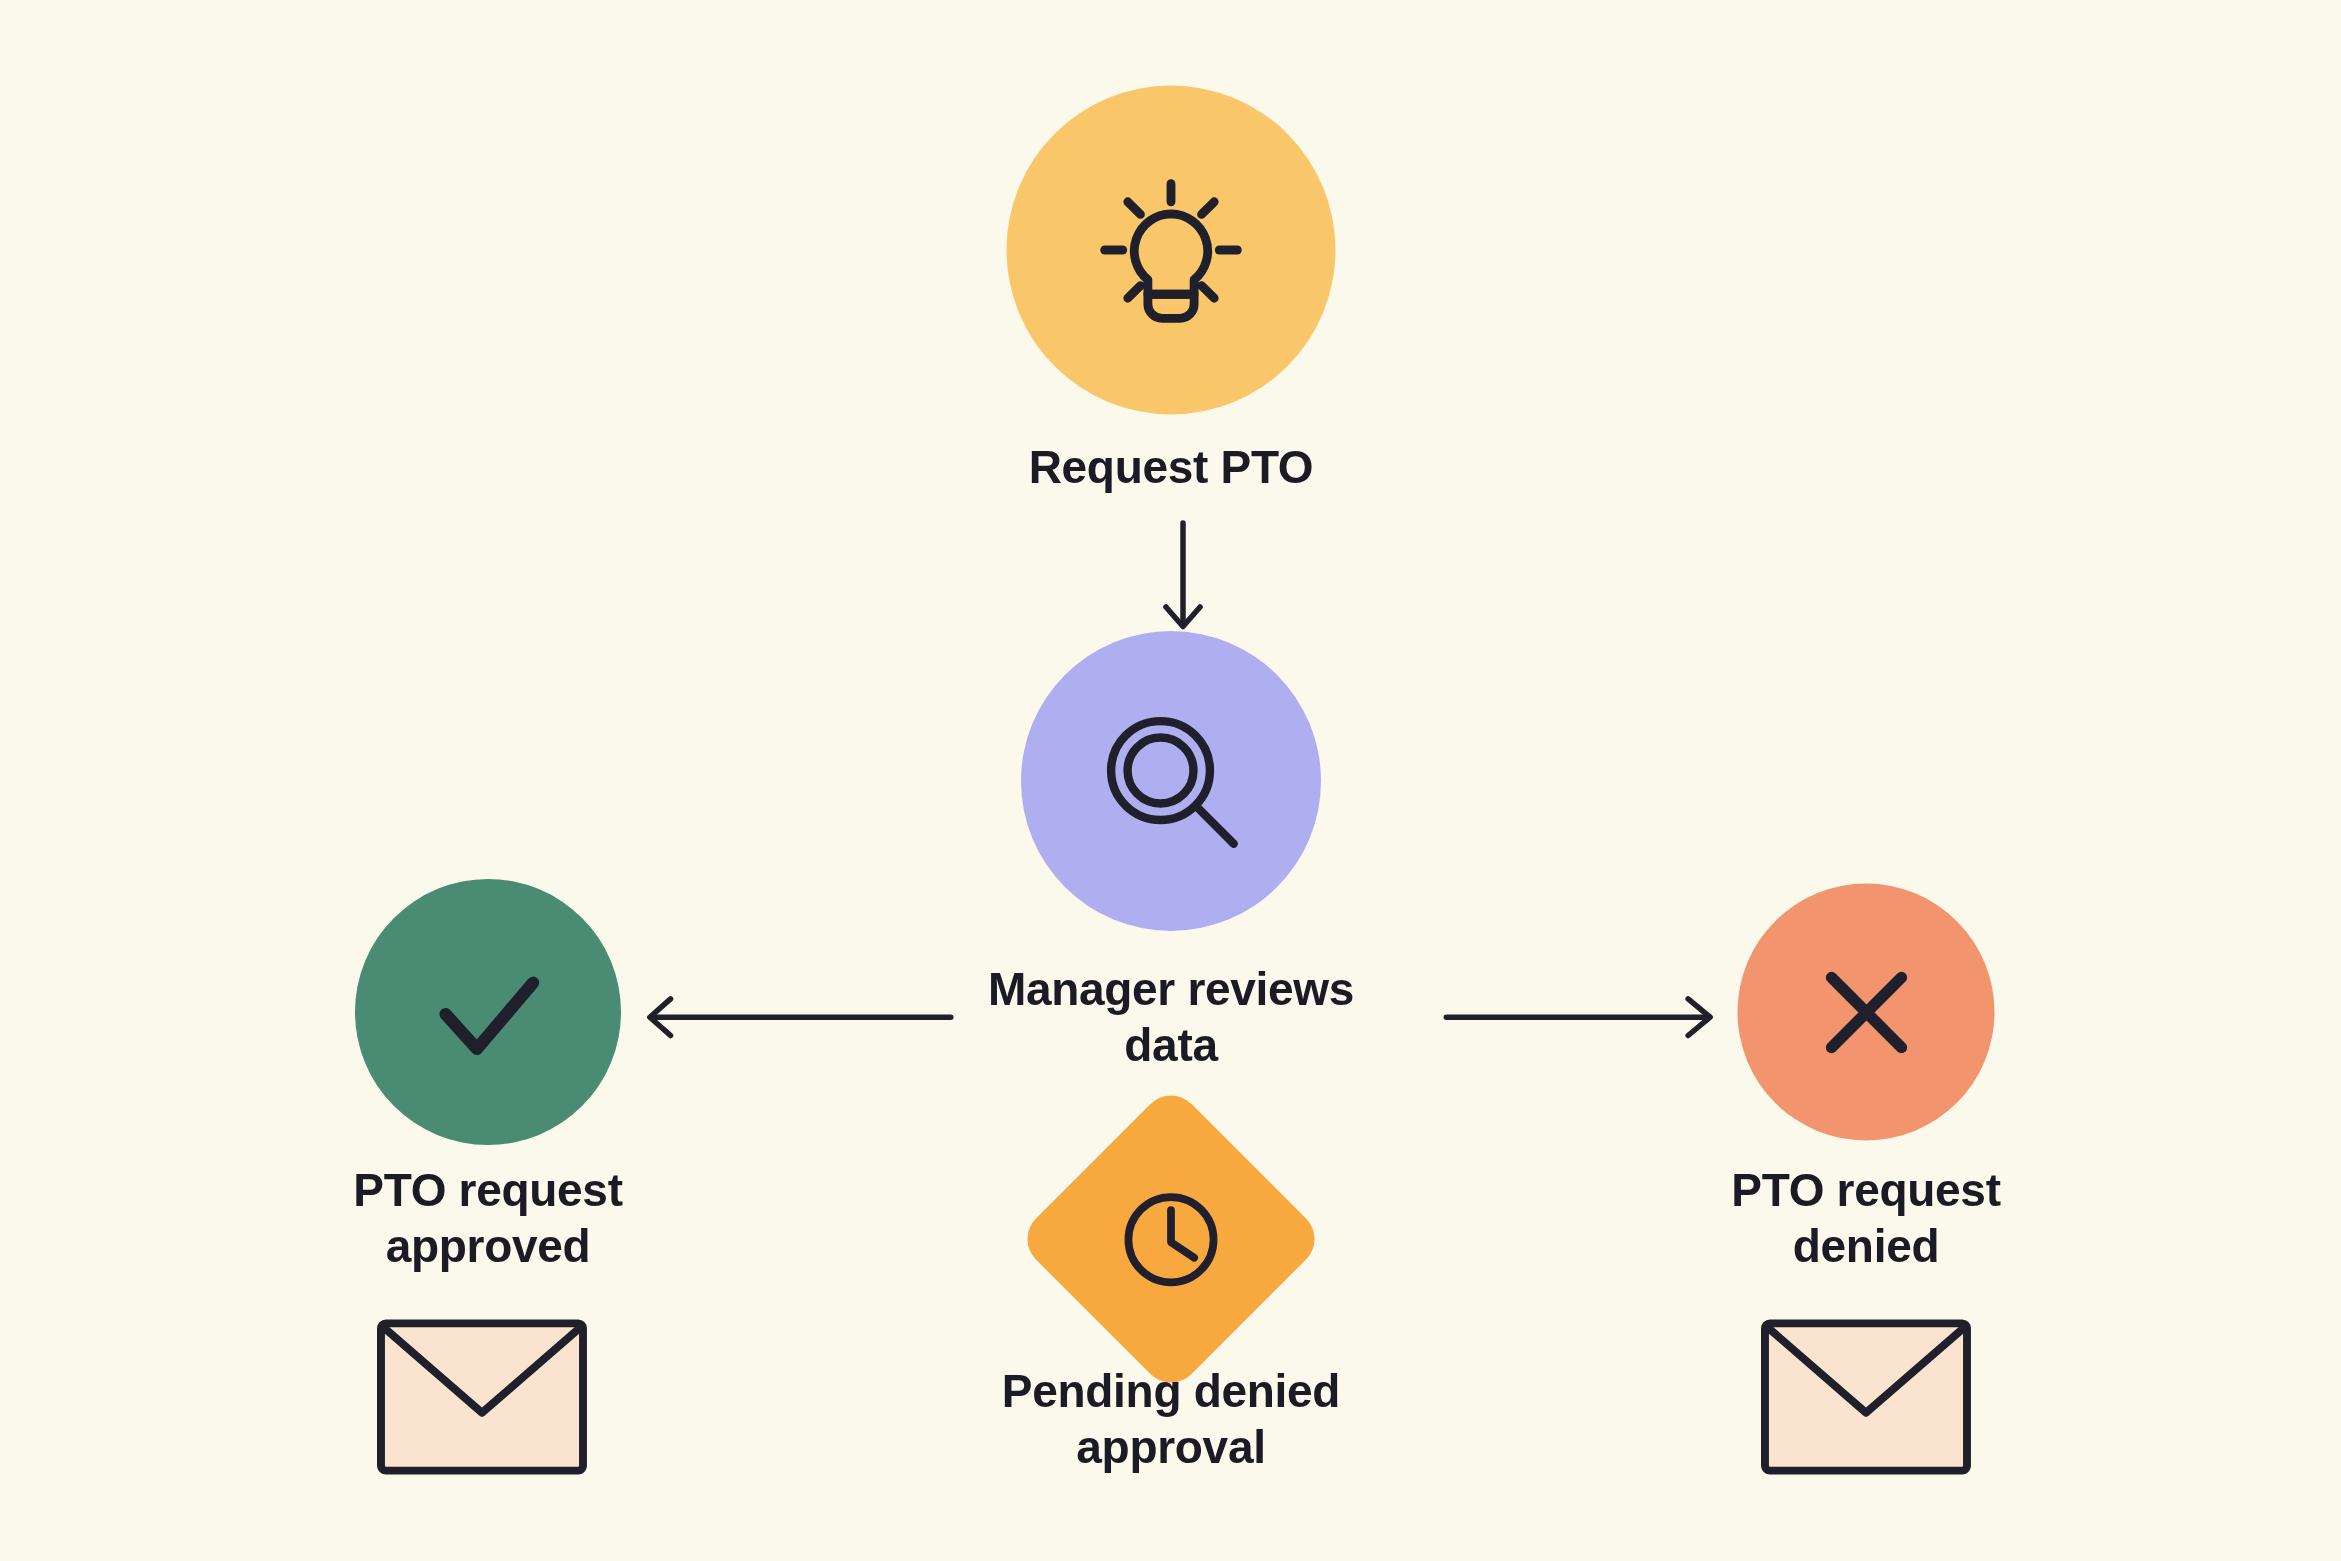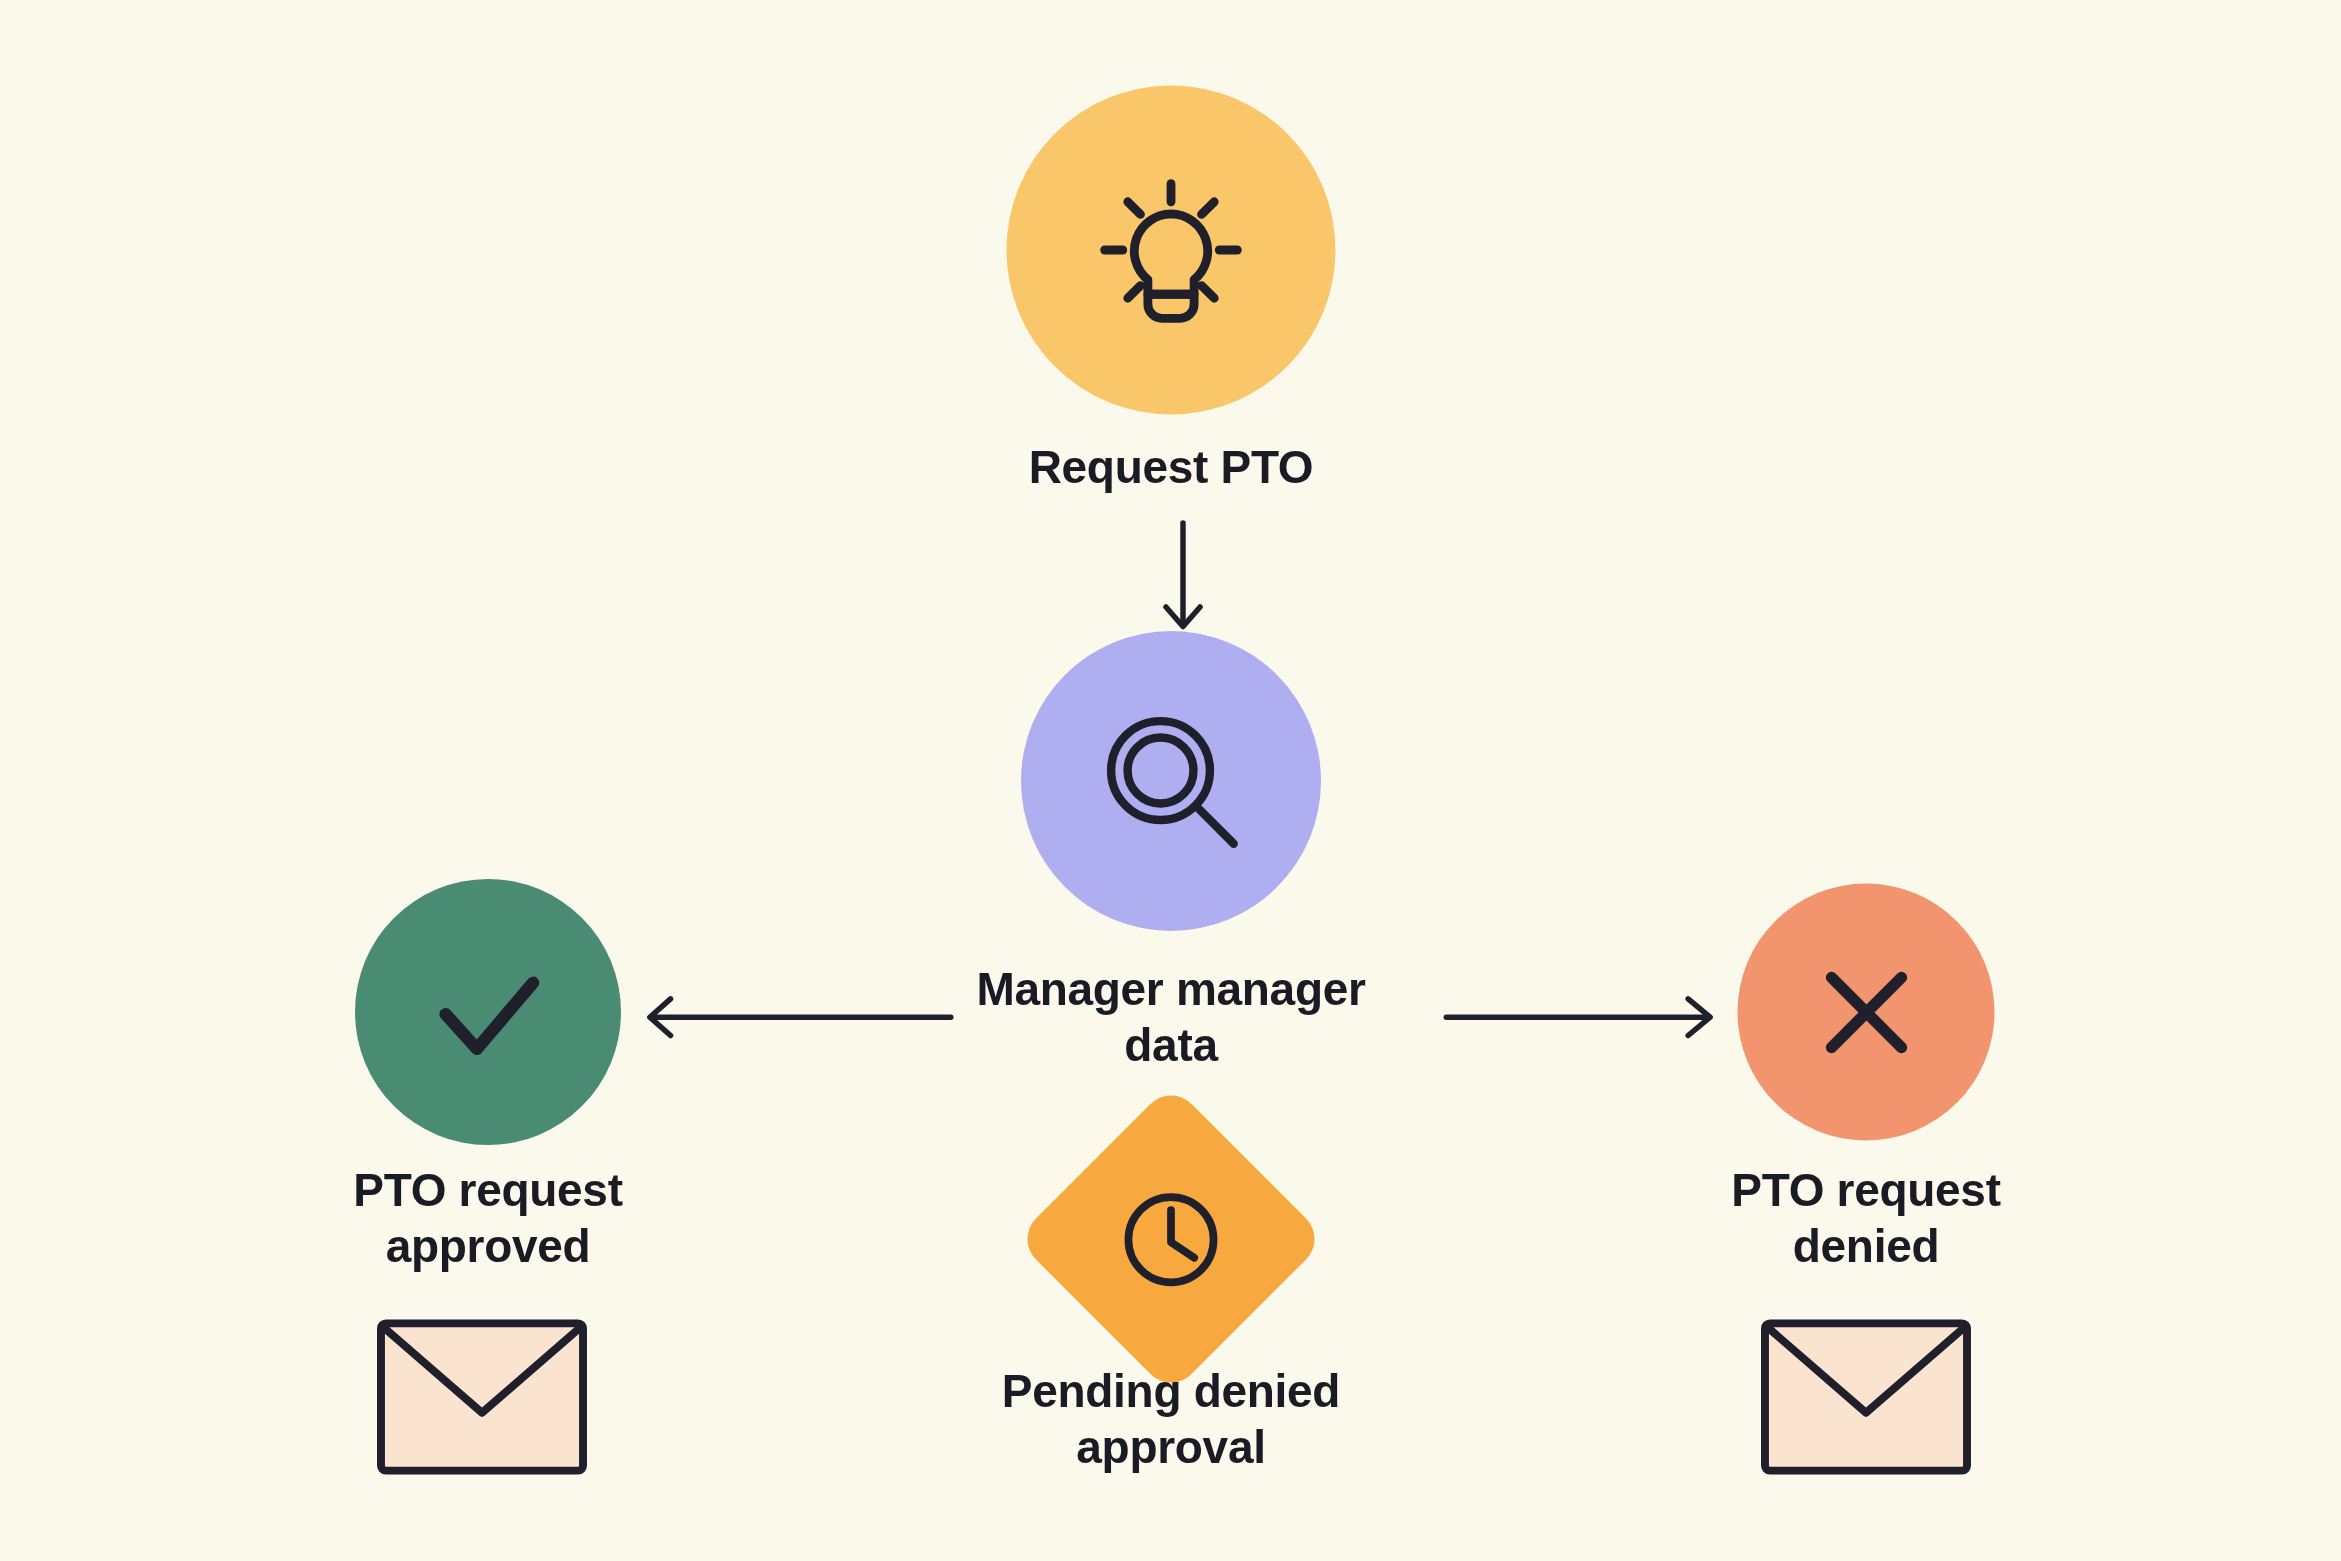--- a/index.html
+++ b/index.html
@@ -71,21 +71,21 @@
 
   <div class="node circle" style="left:1171px;top:781px;width:300px;height:300px;background:#AFAEF0;">
     <svg width="183" height="183" viewBox="0 0 100 100">
       <g fill="none" stroke="#20202C" stroke-width="4.6" stroke-linecap="round">
         <circle cx="44" cy="44" r="27"></circle>
         <circle cx="44" cy="44" r="18"></circle>
         <path d="M64 64 L84 84"></path>
       </g>
     </svg>
   </div>
-  <div class="label" style="left:1171px;top:961px;width:549px;">Manager manager
+  <div class="label" style="left:1171px;top:961px;width:549px;">Manager reviews
 data</div>
 
   <svg class="arrow" style="left:634px;top:967px;" width="329" height="101" viewBox="0 0 540 165">
     <g fill="none" stroke="#20202C" stroke-width="9" stroke-linecap="round" stroke-linejoin="round">
       <path d="M520 82 H30"></path>
       <path d="M60 52 L26 82 L60 112"></path>
     </g>
   </svg>
 
   <svg class="arrow" style="left:1439px;top:967px;" width="287" height="101" viewBox="0 0 470 165">

